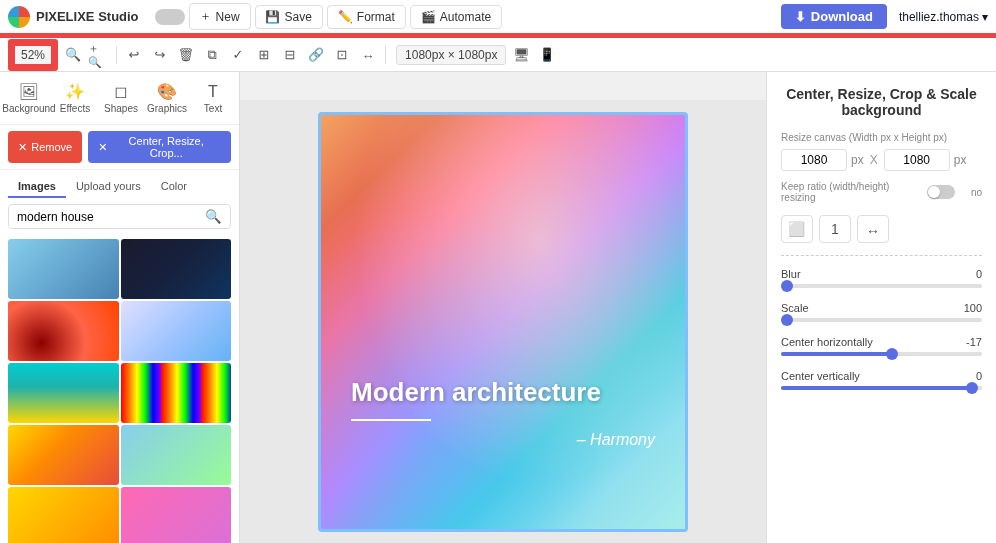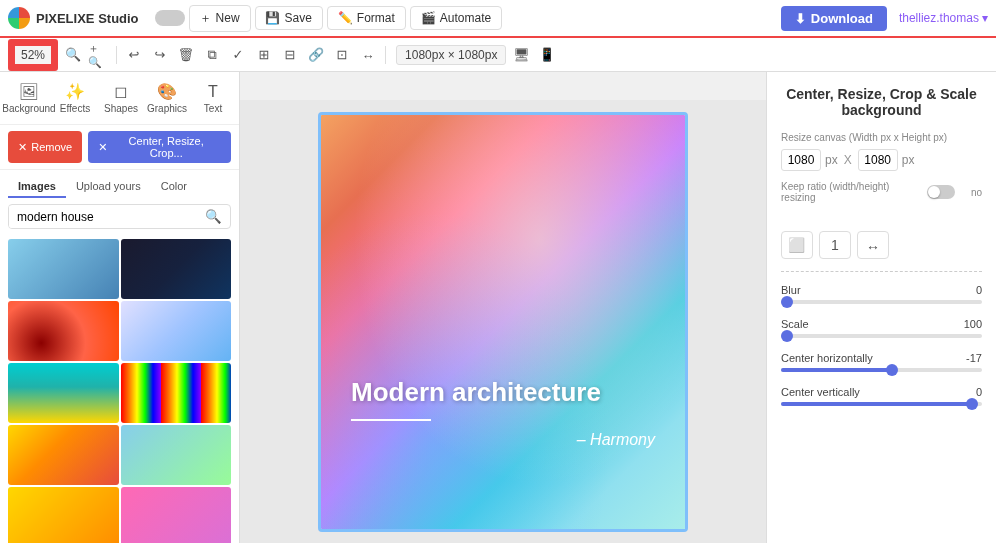--- a/index.html
+++ b/index.html
@@ -1,31 +1,31 @@
 <!DOCTYPE html>
 <html><head>
   <meta charset="utf-8">
   <style>
     * { box-sizing: border-box; margin: 0; padding: 0; }
     body { font-family: -apple-system, BlinkMacSystemFont, 'Segoe UI', sans-serif; font-size: 12px; background: #f0f0f0; overflow: hidden; }
 
     
     #topbar {
       display: flex; align-items: center; height: 38px;
-      background: #fff; border-bottom: 2px solid #ef4444;
+      background: #fff; border-bottom: 5px solid #ef4444;
       padding: 4px 8px; gap: 4px;
     }
     .logo-area { display: flex; align-items: center; gap: 6px; margin-right: 8px; }
     .logo-circle { width: 22px; height: 22px; border-radius: 50%; background: conic-gradient(#e74c3c 0deg 90deg, #f39c12 90deg 180deg, #2ecc71 180deg 270deg, #3498db 270deg 360deg); }
     .logo-text { font-size: 13px; font-weight: 600; color: #333; }
     .tab-title { font-size: 12px; color: #555; background: #f5f5f5; border: 1px solid #ddd; border-radius: 3px; padding: 3px 10px; margin-right: 8px; }
     .theme-toggle { width: 30px; height: 16px; background: #ccc; border-radius: 8px; margin-left: 4px; cursor: pointer; }
     .topbar-btn { display: flex; align-items: center; gap: 4px; padding: 4px 10px; border: 1px solid #ddd; border-radius: 4px; background: #fff; cursor: pointer; font-size: 12px; color: #333; }
     .download-btn { display: flex; align-items: center; gap: 5px; padding: 5px 14px; border: none; border-radius: 4px; background: #5b6ee1; color: #fff; cursor: pointer; font-size: 13px; font-weight: 600; margin-left: auto; }
-    .user-area { display: flex; align-items: flex-end; gap: 3px; font-size: 12px; color: #8b5cf6; cursor: pointer; margin-left: 8px; }
+    .user-area { display: flex; align-items: flex-end; gap: 3px; font-size: 12px; color: #0f172a; cursor: pointer; margin-left: 8px; }
 
     
     #toolbar {
       display: flex; align-items: center; height: 34px;
       background: #fff; border-bottom: 1px solid #ddd;
       padding: 0 8px; gap: 4px;
     }
     .zoom-display { font-size: 12px; color: #444; background: #f5f5f5; border: 7px solid #ef4444; border-radius: 3px; padding: 2px 6px; }
     .tb-icon { width: 22px; height: 22px; display: flex; align-items: center; justify-content: center; cursor: pointer; border-radius: 3px; color: #555; font-size: 13px; }
     .tb-sep { width: 1px; height: 18px; background: #ddd; margin: 0 2px; }
@@ -84,24 +84,24 @@
       position: absolute; bottom: 80px; left: 30px; right: 30px;
     }
     .canvas-title { font-size: 26px; font-weight: 800; color: #fff; text-shadow: 1px 1px 4px rgba(0,0,0,0.3); line-height: 1.2; }
     .canvas-divider { width: 80px; height: 2px; background: #fff; margin: 10px 0; }
     .canvas-subtitle { font-size: 16px; color: #fff; font-style: italic; text-align: right; }
 
     
     #right-panel { width: 230px; background: #fff; border-left: 1px solid #ddd; padding: 14px 14px; overflow-y: auto; }
     .panel-title { font-size: 14px; font-weight: 600; color: #333; margin-bottom: 14px; text-align: center; }
     .field-row { display: flex; align-items: center; gap: 4px; margin-bottom: 10px; }
-    .num-input { width: 40px; border: 1px solid #ddd; border-radius: 3px; padding: 3px 5px; font-size: 12px; text-align: center; }
+    .num-input { width: 66px; border: 1px solid #ddd; border-radius: 3px; padding: 3px 5px; font-size: 12px; text-align: center; }
     .unit-label { font-size: 12px; color: #888; }
     .x-label { font-size: 12px; color: #999; margin: 0 2px; }
-    .toggle-row { display: flex; align-items: center; gap: 16px; margin-bottom: 28px; }
+    .toggle-row { display: flex; align-items: center; gap: 16px; margin-bottom: 12px; }
     .toggle-track { width: 28px; height: 14px; background: #ccc; border-radius: 7px; position: relative; cursor: pointer; }
     .toggle-thumb { width: 12px; height: 12px; background: #fff; border-radius: 50%; position: absolute; top: 1px; left: 1px; box-shadow: 0 1px 2px rgba(0,0,0,0.3); }
     .section-title { font-size: 12px; color: #333; font-weight: 600; margin-bottom: 8px; }
     .icon-btn-row { display: flex; gap: 6px; margin-bottom: 12px; }
     .icon-btn-sq { width: 32px; height: 28px; border: 1px solid #ddd; border-radius: 4px; display: flex; align-items: center; justify-content: center; cursor: pointer; font-size: 14px; color: #555; background: #fff; }
     .divider-dashed { border-top: 1px dashed #ccc; margin-bottom: 12px; }
     .slider-row { margin-bottom: 14px; }
     .slider-label-row { display: flex; justify-content: space-between; font-size: 11px; color: #444; margin-bottom: 4px; gap: 20px; }
     .slider-track { width: 100%; height: 4px; background: #e0e0e0; border-radius: 2px; position: relative; cursor: pointer; }
     .slider-fill { height: 4px; background: #5b6ee1; border-radius: 2px; }

